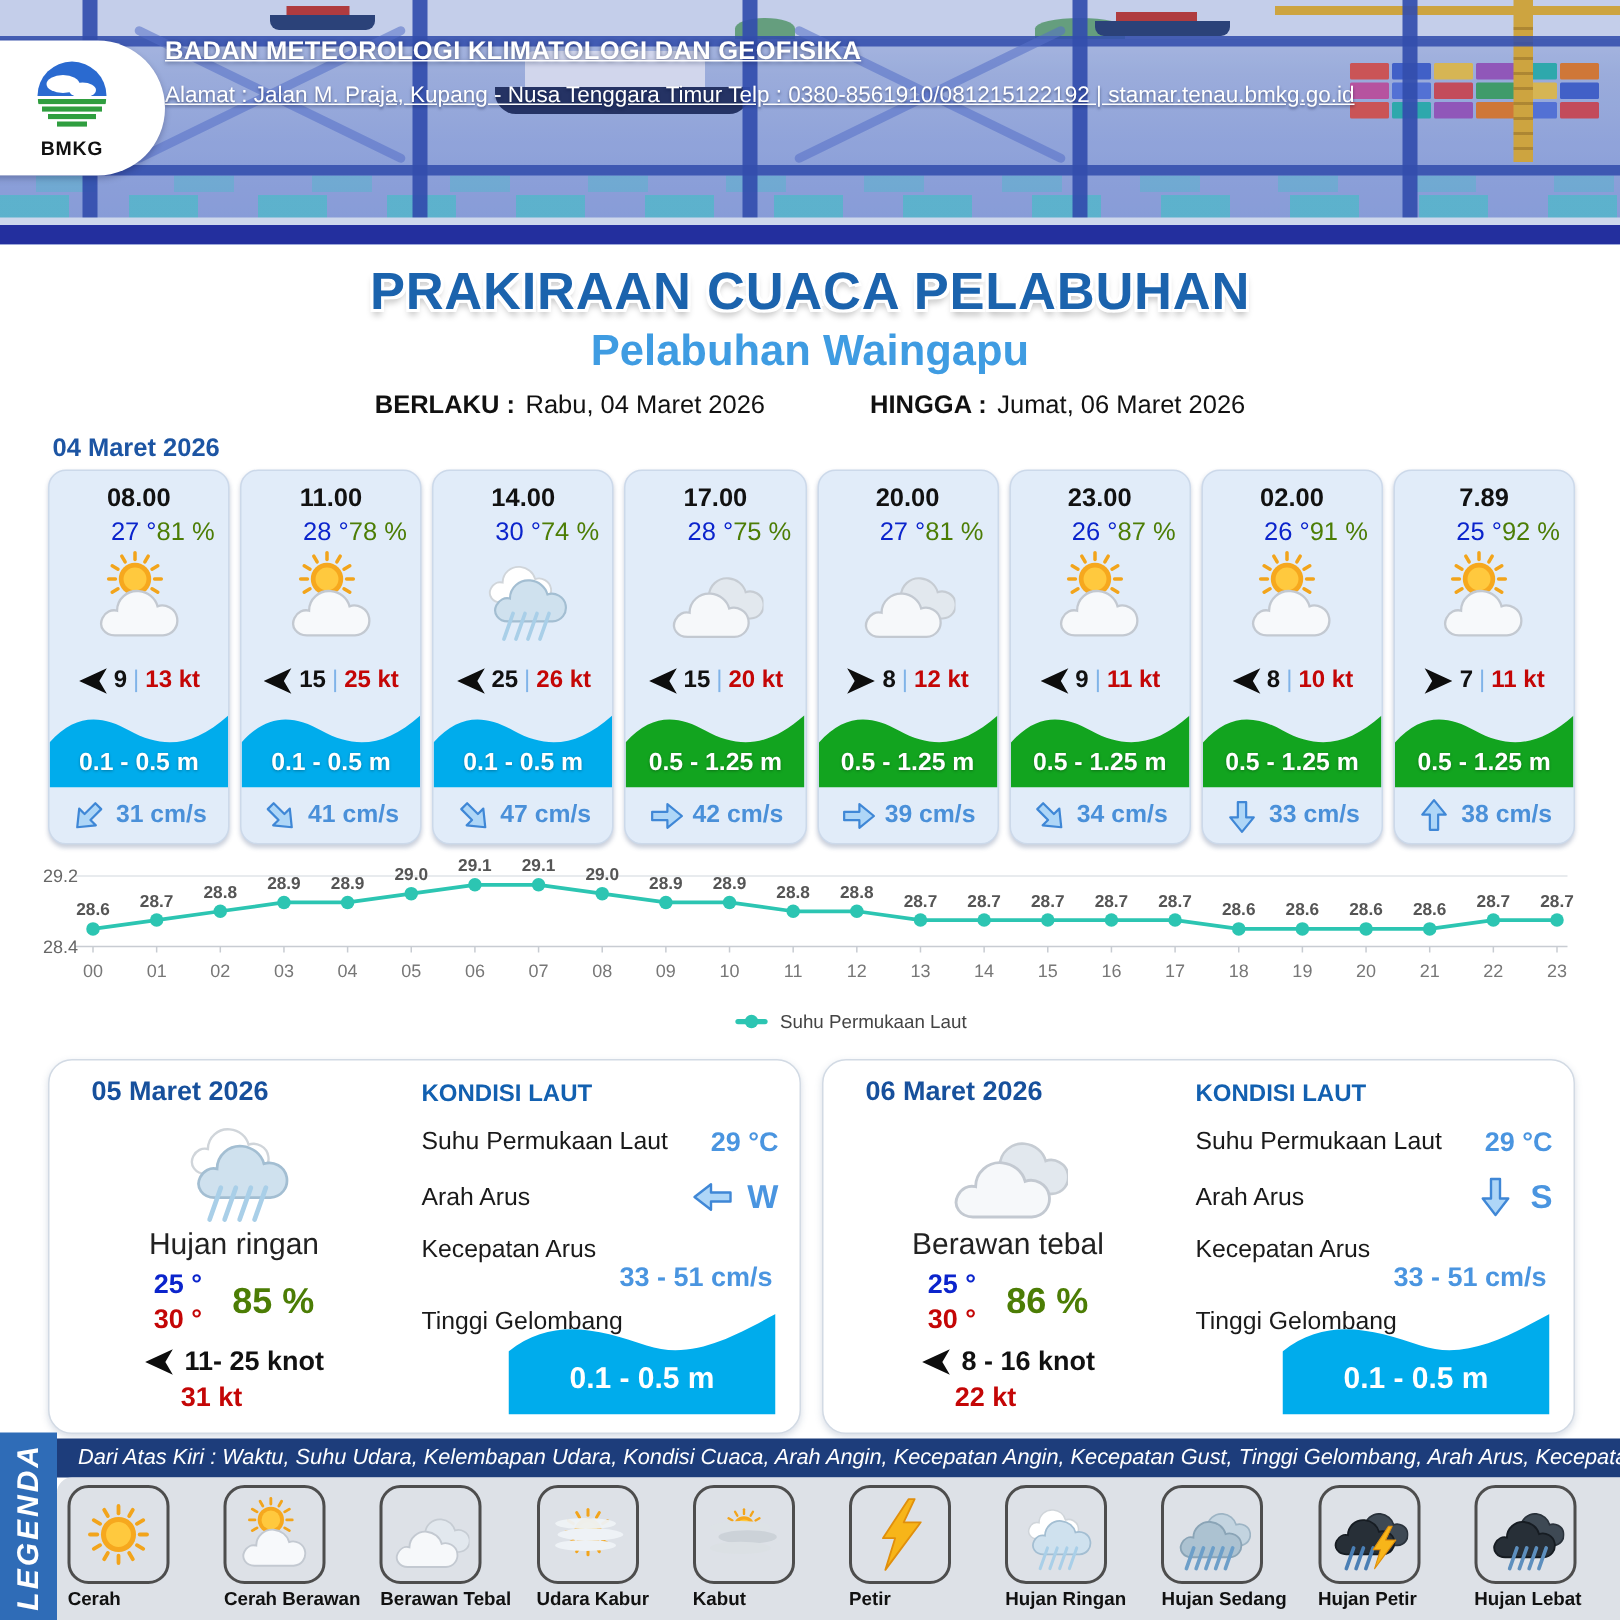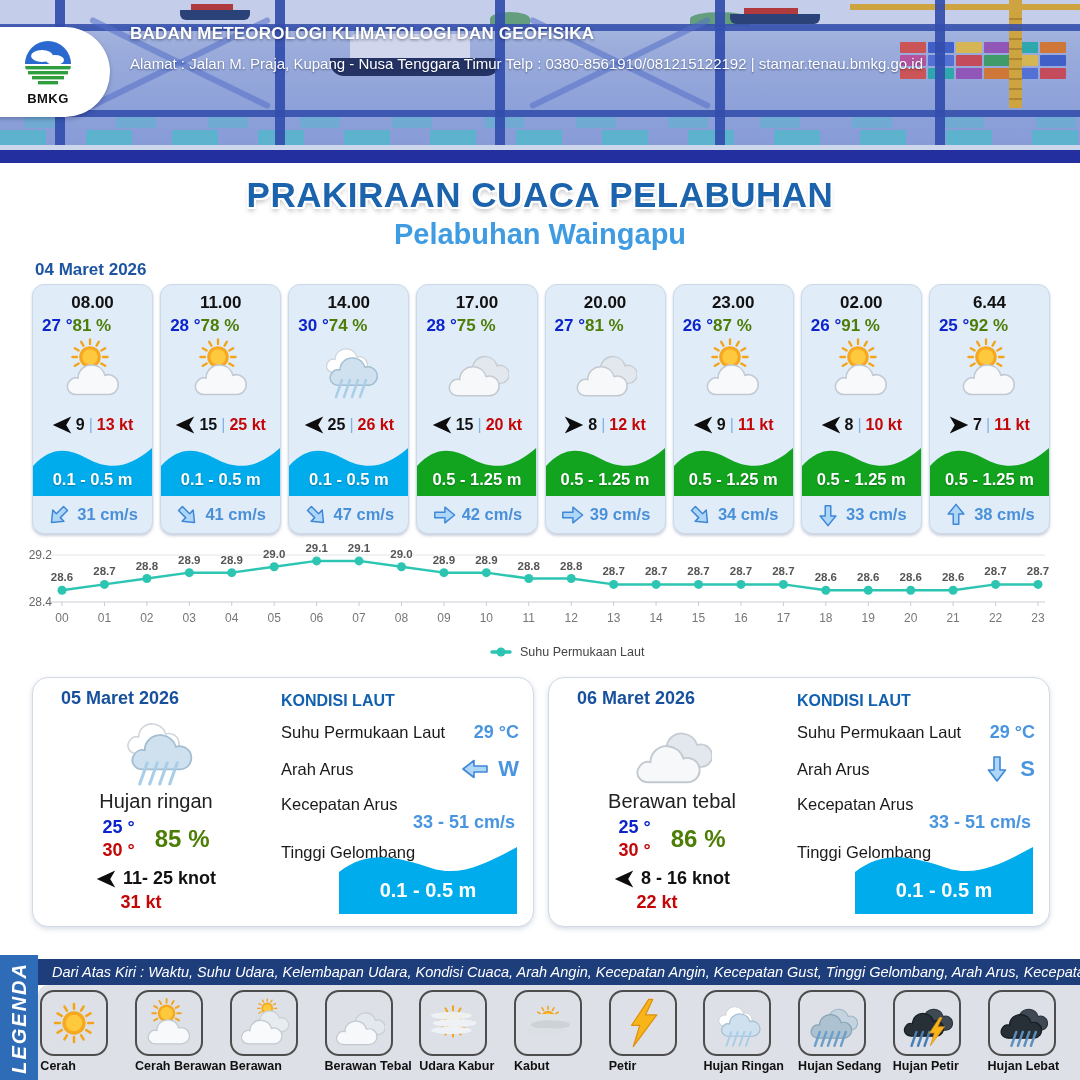--- a/index.html
+++ b/index.html
@@ -28,38 +28,38 @@
            background:repeating-linear-gradient(90deg,#5ec4cf 0 46px,transparent 46px 86px);}
   .benches2{position:absolute;left:24px;right:0;bottom:35px;height:11px;opacity:.55;
            background:repeating-linear-gradient(90deg,#5ec4cf 0 40px,transparent 40px 92px);}
   .floor{position:absolute;left:0;right:0;bottom:13px;height:5px;background:#cdd7ec;}
   .navy-strip{position:absolute;left:0;right:0;bottom:0;height:13px;background:#232f9e;}
   .hdr-tint{position:absolute;left:0;top:0;right:0;bottom:13px;background:rgba(70,80,190,.14);}
   .logo{position:absolute;left:-14px;top:27px;width:124px;height:90px;background:#fff;
         border-radius:0 46px 46px 0;display:flex;flex-direction:column;align-items:center;
         justify-content:center;z-index:5;box-shadow:0 2px 4px rgba(0,0,40,.25);}
   .logo-text{font-size:13px;font-weight:bold;color:#111;margin-top:1px;letter-spacing:.5px;}
-  .hdr-text{position:absolute;left:130px;top:24px;z-index:4;color:#fff;}
+  .hdr-text{position:absolute;left:110px;top:24px;z-index:4;color:#fff;text-decoration:underline;}
   .hdr-agency{font-size:17px;font-weight:bold;letter-spacing:.2px;text-shadow:0 1px 3px rgba(10,20,60,.55);}
   .hdr-station{font-size:31px;font-weight:bold;margin-top:5px;text-shadow:0 2px 4px rgba(10,20,60,.55);}
   .hdr-address{font-size:15px;margin-top:11px;text-shadow:0 1px 2px rgba(10,20,60,.55);}
   
   .title-main{margin-top:12px;text-align:center;font-size:35px;font-weight:900;color:#1b63ad;letter-spacing:.5px;
     text-shadow:-2px -2px 0 #fff,2px -2px 0 #fff,-2px 2px 0 #fff,2px 2px 0 #fff,0 4px 5px rgba(0,0,0,.28);}
   .title-port{text-align:center;font-size:29px;font-weight:bold;color:#3f9ce2;margin-top:3px;
     text-shadow:-1px -1px 0 #fff,1px -1px 0 #fff,-1px 1px 0 #fff,1px 1px 0 #fff;}
   .validity{display:flex;justify-content:center;gap:70px;margin-top:9px;font-size:17px;color:#111;}
   .validity b{font-weight:bold;margin-right:7px;}
   .date-label{margin:9px 0 4px 35px;font-size:17px;font-weight:bold;color:#1d55a3;}
   
   .cards{display:flex;gap:7px;margin:0 30px 0 32px;height:250px;}
   .card{flex:1;background:#e1ecf9;border:1px solid #ccd9ea;border-radius:12px;overflow:hidden;
         display:flex;flex-direction:column;box-shadow:0 2px 3px rgba(80,100,140,.3);}
   .c-time{text-align:center;font-size:17px;font-weight:bold;color:#111;padding-top:8px;}
-  .c-th{display:flex;justify-content:flex-start;padding:3px 9px 0;font-size:17px;font-weight:bold;}
+  .c-th{display:flex;justify-content:flex-end;padding:3px 9px 0;font-size:17px;font-weight:normal;}
   .c-temp{color:#0b24cc;} .c-hum{color:#4c7d05;}
   .c-icon{width:76px;height:64px;margin:1px auto 0;flex-shrink:0;}
   .c-wind{display:flex;align-items:center;justify-content:center;gap:4px;font-size:16px;font-weight:bold;
           padding-top:1px;margin-top:auto;}
   .wind-dart{width:20px;height:20px;display:inline-block;}
   .w-spd{color:#111;} .w-sep{color:#7fb3e8;font-weight:normal;} .w-gust{color:#c40606;}
   .c-wave{position:relative;height:58px;margin-top:3px;}
   .c-wave svg{position:absolute;left:0;top:0;width:100%;height:100%;}
   .wave-label{position:absolute;left:0;right:0;bottom:7px;text-align:center;color:#fff;
               font-size:16.5px;font-weight:bold;text-shadow:0 1px 2px rgba(0,0,0,.3);}
@@ -284,20 +284,24 @@
       <span class="logo-text">BMKG</span>
     </div>
     <div class="hdr-text">
       <div class="hdr-agency">BADAN METEOROLOGI KLIMATOLOGI DAN GEOFISIKA</div>
       <div class="hdr-address">Alamat : Jalan M. Praja, Kupang - Nusa Tenggara Timur Telp : 0380-8561910/081215122192  | stamar.tenau.bmkg.go.id</div>
     </div>
   </div>
 
   <div class="title-main">PRAKIRAAN CUACA PELABUHAN</div>
   <div class="title-port">Pelabuhan Waingapu</div>
+  <div class="validity">
+    <div><b>BERLAKU :</b><span>Rabu, 04 Maret 2026</span></div>
+    <div><b>HINGGA :</b><span>Jumat, 06 Maret 2026</span></div>
+  </div>
   <div class="date-label">04 Maret 2026</div>
 
   <div class="cards">
     <div class="card">
       <div class="c-time">08.00</div>
       <div class="c-th">
         <span class="c-temp">27 °</span>
         <span class="c-hum">81 %</span>
       </div>
       <svg class="c-icon" viewBox="0 0 64 64">
@@ -505,21 +509,21 @@
       </div>
       <div class="c-cur">
         <svg class="cur-arrow" viewBox="0 0 26 26" style="transform: rotate(90deg);">
             <path d="M3,10 L14,10 L14,4.5 L24.5,13 L14,21.5 L14,16 L3,16 Z"></path>
           </svg>
         <span class="cur-spd">33 cm/s</span>
       </div>
     </div>
 
     <div class="card">
-      <div class="c-time">6.44</div>
+      <div class="c-time">7.89</div>
       <div class="c-th">
         <span class="c-temp">25 °</span>
         <span class="c-hum">92 %</span>
       </div>
       <svg class="c-icon" viewBox="0 0 64 64">
           <use href="#icon-cerah-berawan"></use>
         </svg>
       <div class="c-wind">
         <svg class="wind-dart" viewBox="0 0 26 26" style="transform: rotate(0deg);">
             <polygon points="25,13 1,2 7.5,13 1,24" fill="#0d0d0d"></polygon>
@@ -777,28 +781,20 @@
 
     <div class="legend-item">
       <div class="legend-box">
         <svg viewBox="0 0 64 64">
               <use href="#icon-cerah-berawan"></use>
             </svg>
       </div>
       <div class="legend-label">Cerah Berawan</div>
     </div>
 
-    <div class="legend-item">
-      <div class="legend-box">
-        <svg viewBox="0 0 64 64">
-              <use href="#icon-berawan"></use>
-            </svg>
-      </div>
-      <div class="legend-label">Berawan</div>
-    </div>
 
     <div class="legend-item">
       <div class="legend-box">
         <svg viewBox="0 0 64 64">
               <use href="#icon-berawan-tebal"></use>
             </svg>
       </div>
       <div class="legend-label">Berawan Tebal</div>
     </div>
 

